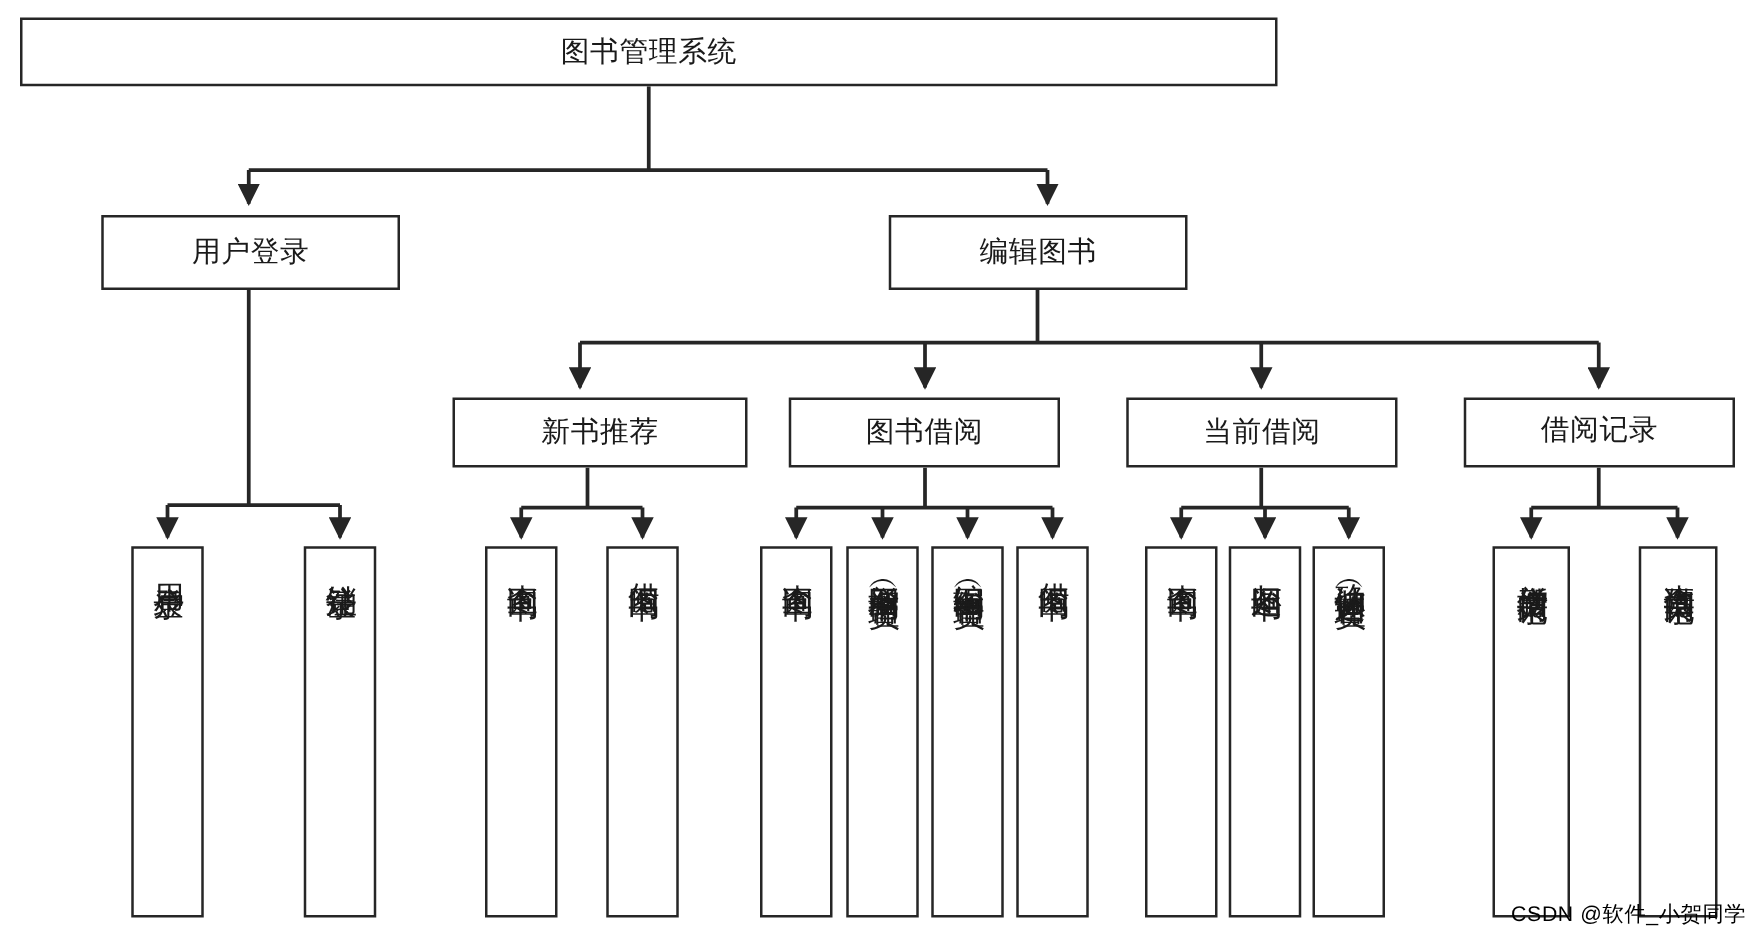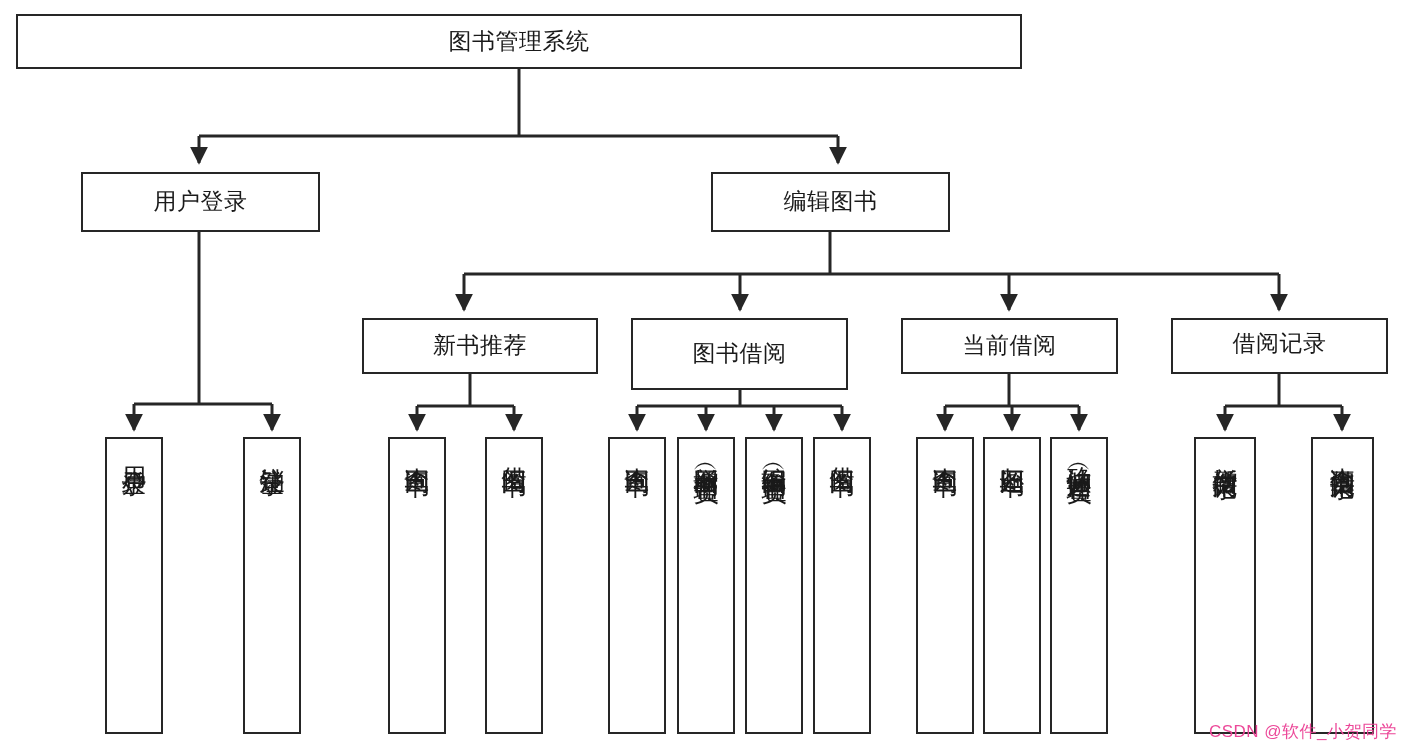--- a/index.html
+++ b/index.html
@@ -54,21 +54,21 @@
     text-orientation: upright;
     font-size: 25px;
     letter-spacing: 2px;
     line-height: 1;
   }
   #watermark {
     position: absolute;
     right: 8px;
     bottom: 4px;
     font-size: 17px;
-    color: #ec4899;
+    color: #000000;
     letter-spacing: 0.5px;
     white-space: nowrap;
     pointer-events: none;
   }
 </style>
 </head>
 <body>
 
 <div id="canvas">
 
@@ -131,21 +131,21 @@
   </div>
 
   <div class="node horiz" style="left:711px; top:172px; width:239px; height:60px;">
     <span class="label">编辑图书</span>
   </div>
 
   <div class="node horiz" style="left:362px; top:318px; width:236px; height:56px;">
     <span class="label">新书推荐</span>
   </div>
 
-  <div class="node horiz" style="left:631px; top:318px; width:217px; height:72px;">
+  <div class="node horiz" style="left:631px; top:318px; width:217px; height:56px;">
     <span class="label">图书借阅</span>
   </div>
 
   <div class="node horiz" style="left:901px; top:318px; width:217px; height:56px;">
     <span class="label">当前借阅</span>
   </div>
 
   <div class="node horiz" style="left:1171px; top:318px; width:217px; height:56px;font-family:Liberation Mono, monospace;">
     <span class="label">借阅记录</span>
   </div>

